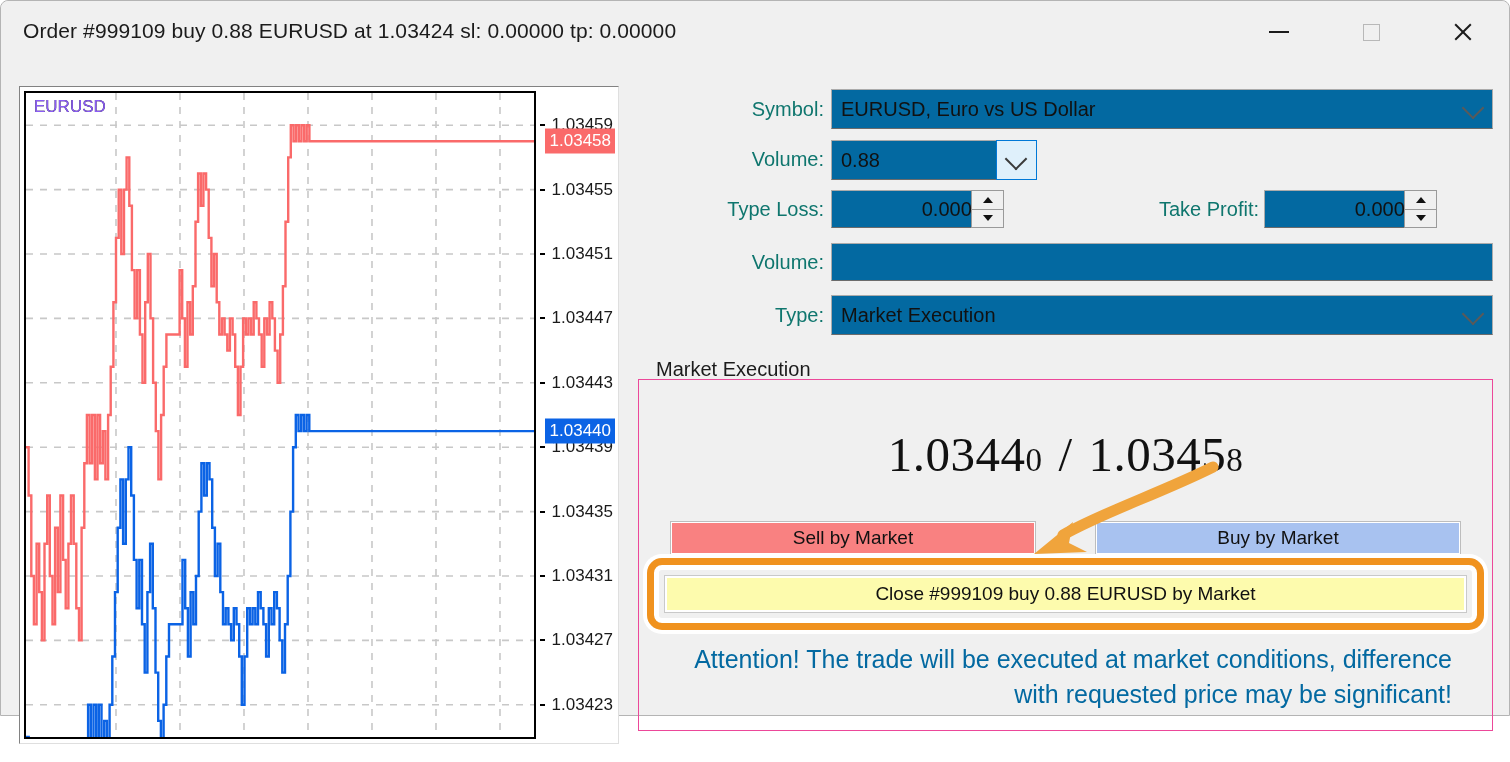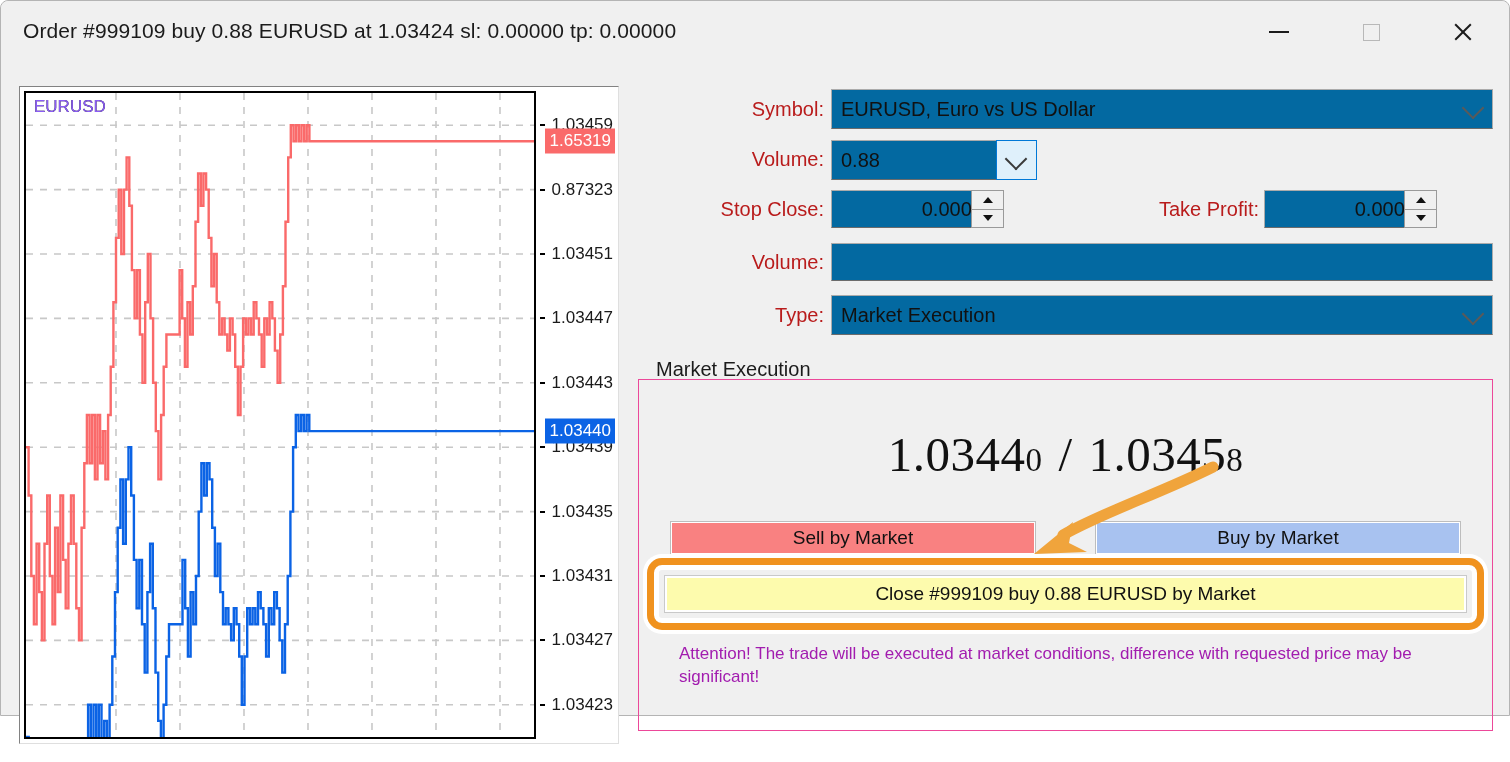--- a/index.html
+++ b/index.html
@@ -87,21 +87,21 @@
     z-index:8;
   }
   .tag-ask{background:#fa6a6a;}
   .tag-bid{background:#0b63e5;}
 
   
   .form{position:absolute;left:632px;top:88px;width:860px;}
   .row{position:relative;height:44px;}
   .flabel{
     position:absolute;right:0;top:0;
-    font-size:20px;color:#b91c1c;white-space:nowrap;
+    font-size:20px;color:#0f766e;white-space:nowrap;
   }
   .field{
     position:absolute;background:#0369a1;
     border:1px solid #ababab;border-bottom-color:#6b6b6b;
     box-sizing:border-box;
     font-size:20px;color:#111;
     display:flex;align-items:center;
   }
   .field .val{padding-left:9px;}
   .chev{
@@ -174,21 +174,21 @@
     position:absolute;left:8px;top:178px;right:8px;height:72px;
     border:7px solid #f0921e;
     border-radius:15px;
     box-sizing:border-box;
     box-shadow:inset 0 0 0 5px #ffffff, 0 0 0 4px #ffffff;
     pointer-events:none;
     z-index:20;
   }
   .attention{
     position:absolute;left:40px;right:40px;top:262px;
-    text-align:left;font-size:17px;color:#a21caf;line-height:1.38;
+    text-align:right;font-size:25px;color:#0369a1;line-height:1.38;
   }
   .arrow-svg{position:absolute;left:0;top:0;pointer-events:none;z-index:25;}
 </style>
 </head>
 <body>
 
 <div class="window">
 
   <div class="titlebar">
     <div class="title-text">Order #999109 buy 0.88 EURUSD at 1.03424 sl: 0.00000 tp: 0.00000</div>
@@ -225,39 +225,39 @@
           <line x1="346" x2="346" y1="0" y2="644" stroke="#c8c8c8" stroke-width="1.6" stroke-dasharray="7 7"></line>
           <line x1="410" x2="410" y1="0" y2="644" stroke="#c8c8c8" stroke-width="1.6" stroke-dasharray="7 7"></line>
           <line x1="474" x2="474" y1="0" y2="644" stroke="#c8c8c8" stroke-width="1.6" stroke-dasharray="7 7"></line>
           <path d="M 0.0 354.2 L 2.6 354.2 L 2.6 402.5 L 5.3 402.5 L 5.3 483.0 L 7.9 483.0 L 7.9 531.3 L 10.6 531.3 L 10.6 450.8 L 13.2 450.8 L 13.2 499.1 L 15.9 499.1 L 15.9 547.4 L 18.5 547.4 L 18.5 450.8 L 21.2 450.8 L 21.2 402.5 L 23.8 402.5 L 23.8 483.0 L 26.5 483.0 L 26.5 531.3 L 29.1 531.3 L 29.1 434.7 L 31.8 434.7 L 31.8 499.1 L 34.4 499.1 L 34.4 402.5 L 37.1 402.5 L 37.1 466.9 L 39.7 466.9 L 39.7 515.2 L 42.4 515.2 L 42.4 450.8 L 45.0 450.8 L 45.0 402.5 L 47.7 402.5 L 47.7 450.8 L 50.3 450.8 L 50.3 515.2 L 53.0 515.2 L 53.0 547.4 L 55.6 547.4 L 55.6 434.7 L 58.3 434.7 L 58.3 370.3 L 60.9 370.3 L 60.9 322.0 L 63.6 322.0 L 63.6 370.3 L 66.2 370.3 L 66.2 322.0 L 68.9 322.0 L 68.9 386.4 L 71.5 386.4 L 71.5 322.0 L 74.1 322.0 L 74.1 370.3 L 76.8 370.3 L 76.8 338.1 L 79.4 338.1 L 79.4 386.4 L 82.1 386.4 L 82.1 322.0 L 84.7 322.0 L 84.7 273.7 L 87.4 273.7 L 87.4 209.3 L 90.0 209.3 L 90.0 144.9 L 92.7 144.9 L 92.7 96.6 L 95.3 96.6 L 95.3 161.0 L 98.0 161.0 L 98.0 96.6 L 100.6 96.6 L 100.6 64.4 L 103.3 64.4 L 103.3 112.7 L 105.9 112.7 L 105.9 177.1 L 108.6 177.1 L 108.6 225.4 L 111.2 225.4 L 111.2 177.1 L 113.9 177.1 L 113.9 241.5 L 116.5 241.5 L 116.5 289.8 L 119.2 289.8 L 119.2 209.3 L 121.8 209.3 L 121.8 161.0 L 124.5 161.0 L 124.5 225.4 L 127.1 225.4 L 127.1 289.8 L 129.8 289.8 L 129.8 338.1 L 132.4 338.1 L 132.4 386.4 L 135.1 386.4 L 135.1 322.0 L 137.7 322.0 L 137.7 273.7 L 140.4 273.7 L 140.4 241.5 L 143.0 241.5 L 143.0 241.5 L 145.6 241.5 L 145.6 241.5 L 148.3 241.5 L 148.3 241.5 L 150.9 241.5 L 150.9 241.5 L 153.6 241.5 L 153.6 177.1 L 156.2 177.1 L 156.2 225.4 L 158.9 225.4 L 158.9 273.7 L 161.5 273.7 L 161.5 209.3 L 164.2 209.3 L 164.2 241.5 L 166.8 241.5 L 166.8 193.2 L 169.5 193.2 L 169.5 128.8 L 172.1 128.8 L 172.1 80.5 L 174.8 80.5 L 174.8 112.7 L 177.4 112.7 L 177.4 80.5 L 180.1 80.5 L 180.1 96.6 L 182.7 96.6 L 182.7 144.9 L 185.4 144.9 L 185.4 193.2 L 188.0 193.2 L 188.0 161.0 L 190.7 161.0 L 190.7 209.3 L 193.3 209.3 L 193.3 241.5 L 196.0 241.5 L 196.0 225.4 L 198.6 225.4 L 198.6 241.5 L 201.3 241.5 L 201.3 257.6 L 203.9 257.6 L 203.9 225.4 L 206.6 225.4 L 206.6 241.5 L 209.2 241.5 L 209.2 273.7 L 211.9 273.7 L 211.9 322.0 L 214.5 322.0 L 214.5 273.7 L 217.1 273.7 L 217.1 225.4 L 219.8 225.4 L 219.8 241.5 L 222.4 241.5 L 222.4 225.4 L 225.1 225.4 L 225.1 241.5 L 227.7 241.5 L 227.7 209.3 L 230.4 209.3 L 230.4 225.4 L 233.0 225.4 L 233.0 241.5 L 235.7 241.5 L 235.7 273.7 L 238.3 273.7 L 238.3 225.4 L 241.0 225.4 L 241.0 241.5 L 243.6 241.5 L 243.6 209.3 L 246.3 209.3 L 246.3 225.4 L 248.9 225.4 L 248.9 257.6 L 251.6 257.6 L 251.6 289.8 L 254.2 289.8 L 254.2 241.5 L 256.9 241.5 L 256.9 193.2 L 259.5 193.2 L 259.5 128.8 L 262.2 128.8 L 262.2 64.4 L 264.8 64.4 L 264.8 32.2 L 267.5 32.2 L 267.5 48.3 L 270.1 48.3 L 270.1 32.2 L 272.8 32.2 L 272.8 48.3 L 275.4 48.3 L 275.4 32.2 L 278.1 32.2 L 278.1 48.3 L 280.7 48.3 L 280.7 32.2 L 283.4 32.2 L 283.4 48.3 L 286.0 48.3 L 286.0 48.3 L 508 48.3" stroke="#fa6a6a" stroke-width="2.4" fill="none"></path>
           <path d="M 0.0 644.0 L 2.7 644.0 L 2.7 692.3 L 5.4 692.3 L 5.4 772.8 L 8.1 772.8 L 8.1 821.1 L 10.8 821.1 L 10.8 740.6 L 13.5 740.6 L 13.5 788.9 L 16.2 788.9 L 16.2 837.2 L 18.9 837.2 L 18.9 740.6 L 21.6 740.6 L 21.6 692.3 L 24.3 692.3 L 24.3 772.8 L 27.0 772.8 L 27.0 821.1 L 29.7 821.1 L 29.7 724.5 L 32.4 724.5 L 32.4 788.9 L 35.1 788.9 L 35.1 692.3 L 37.8 692.3 L 37.8 756.7 L 40.5 756.7 L 40.5 805.0 L 43.2 805.0 L 43.2 740.6 L 45.9 740.6 L 45.9 692.3 L 48.6 692.3 L 48.6 740.6 L 51.3 740.6 L 51.3 805.0 L 54.0 805.0 L 54.0 837.2 L 56.7 837.2 L 56.7 724.5 L 59.4 724.5 L 59.4 660.1 L 62.1 660.1 L 62.1 611.8 L 64.8 611.8 L 64.8 660.1 L 67.5 660.1 L 67.5 611.8 L 70.2 611.8 L 70.2 676.2 L 72.8 676.2 L 72.8 611.8 L 75.5 611.8 L 75.5 660.1 L 78.2 660.1 L 78.2 627.9 L 80.9 627.9 L 80.9 676.2 L 83.6 676.2 L 83.6 611.8 L 86.3 611.8 L 86.3 563.5 L 89.0 563.5 L 89.0 499.1 L 91.7 499.1 L 91.7 434.7 L 94.4 434.7 L 94.4 386.4 L 97.1 386.4 L 97.1 450.8 L 99.8 450.8 L 99.8 386.4 L 102.5 386.4 L 102.5 354.2 L 105.2 354.2 L 105.2 402.5 L 107.9 402.5 L 107.9 466.9 L 110.6 466.9 L 110.6 515.2 L 113.3 515.2 L 113.3 466.9 L 116.0 466.9 L 116.0 531.3 L 118.7 531.3 L 118.7 579.6 L 121.4 579.6 L 121.4 499.1 L 124.1 499.1 L 124.1 450.8 L 126.8 450.8 L 126.8 515.2 L 129.5 515.2 L 129.5 579.6 L 132.2 579.6 L 132.2 627.9 L 134.9 627.9 L 134.9 676.2 L 137.6 676.2 L 137.6 611.8 L 140.3 611.8 L 140.3 563.5 L 143.0 563.5 L 143.0 531.3 L 145.7 531.3 L 145.7 531.3 L 148.4 531.3 L 148.4 531.3 L 151.1 531.3 L 151.1 531.3 L 153.8 531.3 L 153.8 531.3 L 156.5 531.3 L 156.5 466.9 L 159.2 466.9 L 159.2 515.2 L 161.9 515.2 L 161.9 563.5 L 164.6 563.5 L 164.6 499.1 L 167.3 499.1 L 167.3 531.3 L 170.0 531.3 L 170.0 483.0 L 172.7 483.0 L 172.7 418.6 L 175.4 418.6 L 175.4 370.3 L 178.1 370.3 L 178.1 402.5 L 180.8 402.5 L 180.8 370.3 L 183.5 370.3 L 183.5 386.4 L 186.2 386.4 L 186.2 434.7 L 188.9 434.7 L 188.9 483.0 L 191.6 483.0 L 191.6 450.8 L 194.3 450.8 L 194.3 499.1 L 197.0 499.1 L 197.0 531.3 L 199.7 531.3 L 199.7 515.2 L 202.4 515.2 L 202.4 531.3 L 205.1 531.3 L 205.1 547.4 L 207.8 547.4 L 207.8 515.2 L 210.5 515.2 L 210.5 531.3 L 213.2 531.3 L 213.2 563.5 L 215.8 563.5 L 215.8 611.8 L 218.5 611.8 L 218.5 563.5 L 221.2 563.5 L 221.2 515.2 L 223.9 515.2 L 223.9 531.3 L 226.6 531.3 L 226.6 515.2 L 229.3 515.2 L 229.3 531.3 L 232.0 531.3 L 232.0 499.1 L 234.7 499.1 L 234.7 515.2 L 237.4 515.2 L 237.4 531.3 L 240.1 531.3 L 240.1 563.5 L 242.8 563.5 L 242.8 515.2 L 245.5 515.2 L 245.5 531.3 L 248.2 531.3 L 248.2 499.1 L 250.9 499.1 L 250.9 515.2 L 253.6 515.2 L 253.6 547.4 L 256.3 547.4 L 256.3 579.6 L 259.0 579.6 L 259.0 531.3 L 261.7 531.3 L 261.7 483.0 L 264.4 483.0 L 264.4 418.6 L 267.1 418.6 L 267.1 354.2 L 269.8 354.2 L 269.8 322.0 L 272.5 322.0 L 272.5 338.1 L 275.2 338.1 L 275.2 322.0 L 277.9 322.0 L 277.9 338.1 L 280.6 338.1 L 280.6 322.0 L 283.3 322.0 L 283.3 338.1 L 286.0 338.1 L 286.0 338.1 L 508 338.1" stroke="#0b63e5" stroke-width="2.4" fill="none"></path>
         </svg>
     </div>
     <div class="axis-area">
         <div class="tick" style="top: 34.2px;">1.03459</div>
         <div class="tick-mark" style="top: 34.2px;"></div>
-        <div class="tick" style="top: 98.6px;">0.87323</div>
+        <div class="tick" style="top: 98.6px;">1.03455</div>
         <div class="tick-mark" style="top: 98.6px;"></div>
         <div class="tick" style="top: 163px;">1.03451</div>
         <div class="tick-mark" style="top: 163px;"></div>
         <div class="tick" style="top: 227.4px; text-align: right;">1.03447</div>
         <div class="tick-mark" style="top: 227.4px;"></div>
         <div class="tick" style="top: 291.8px;">1.03443</div>
         <div class="tick-mark" style="top: 291.8px;"></div>
         <div class="tick" style="top: 356.2px;">1.03439</div>
         <div class="tick-mark" style="top: 356.2px;"></div>
         <div class="tick" style="top: 420.6px;">1.03435</div>
         <div class="tick-mark" style="top: 420.6px;"></div>
         <div class="tick" style="top: 485px;">1.03431</div>
         <div class="tick-mark" style="top: 485px;"></div>
         <div class="tick" style="top: 549.4px;">1.03427</div>
         <div class="tick-mark" style="top: 549.4px;"></div>
         <div class="tick" style="top: 613.8px;">1.03423</div>
         <div class="tick-mark" style="top: 613.8px;"></div>
-        <div class="price-tag tag-ask" style="top: 50.3px;">1.65319</div>
+        <div class="price-tag tag-ask" style="top: 50.3px;">1.03458</div>
         <div class="price-tag tag-bid" style="top: 340.1px;">1.03440</div>
       </div>
   </div>
 
   <div class="form">
 
     <div class="row" style="height:48px;">
       <div class="flabel" style="right:669px;top:9px;">Symbol:</div>
       <div class="field" style="left:198px;top:0;width:662px;height:40px;">
         <span class="val">EURUSD, Euro vs US Dollar</span>
@@ -269,21 +269,21 @@
       <div class="flabel" style="right:669px;top:11px;">Volume:</div>
       <div class="field" style="left:198px;top:3px;width:206px;height:40px;">
         <span class="val">0.88</span>
         <span class="combo-btn">
           <span class="chev"></span>
         </span>
       </div>
     </div>
 
     <div class="row" style="height:51px;">
-      <div class="flabel" style="right:669px;top:10px;">Stop Close:</div>
+      <div class="flabel" style="right:669px;top:10px;">Type Loss:</div>
       <div class="field num" style="left:198px;top:2px;width:173px;height:38px;">
         <span class="val">0.00000</span>
         <span class="spin">
           <div>
               <i class="tri-up"></i>
             </div>
           <div>
               <i class="tri-dn"></i>
             </div>
         </span>

